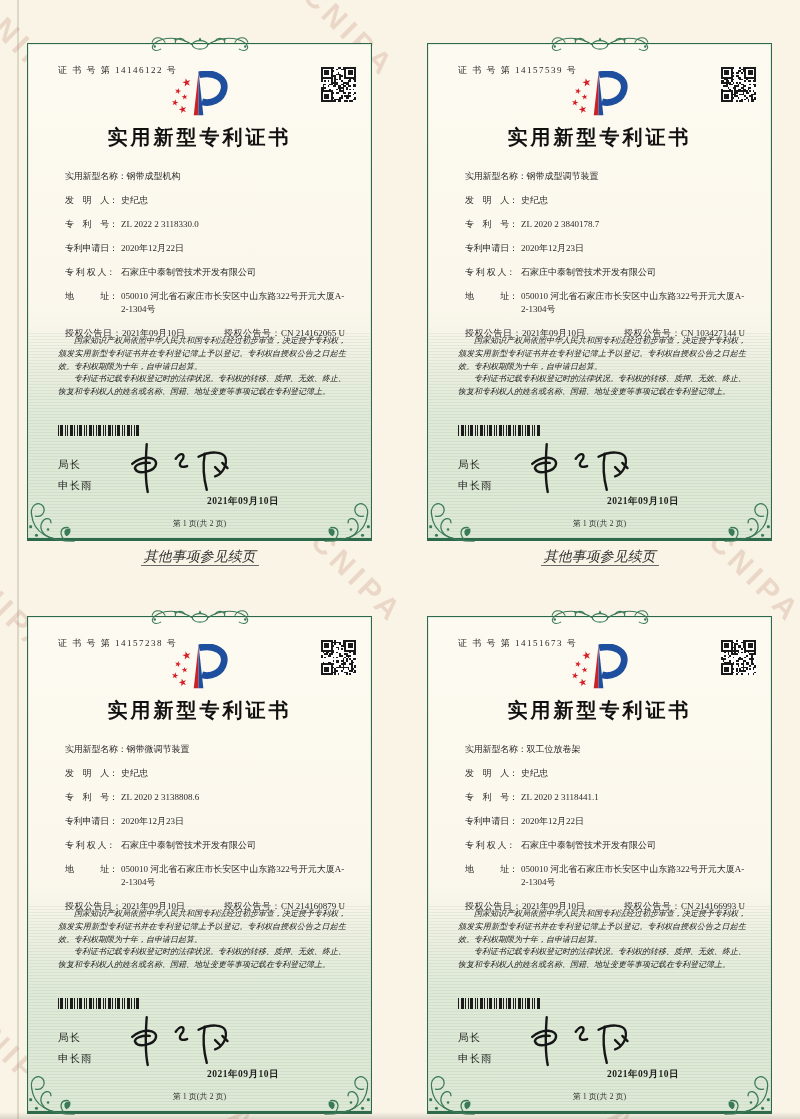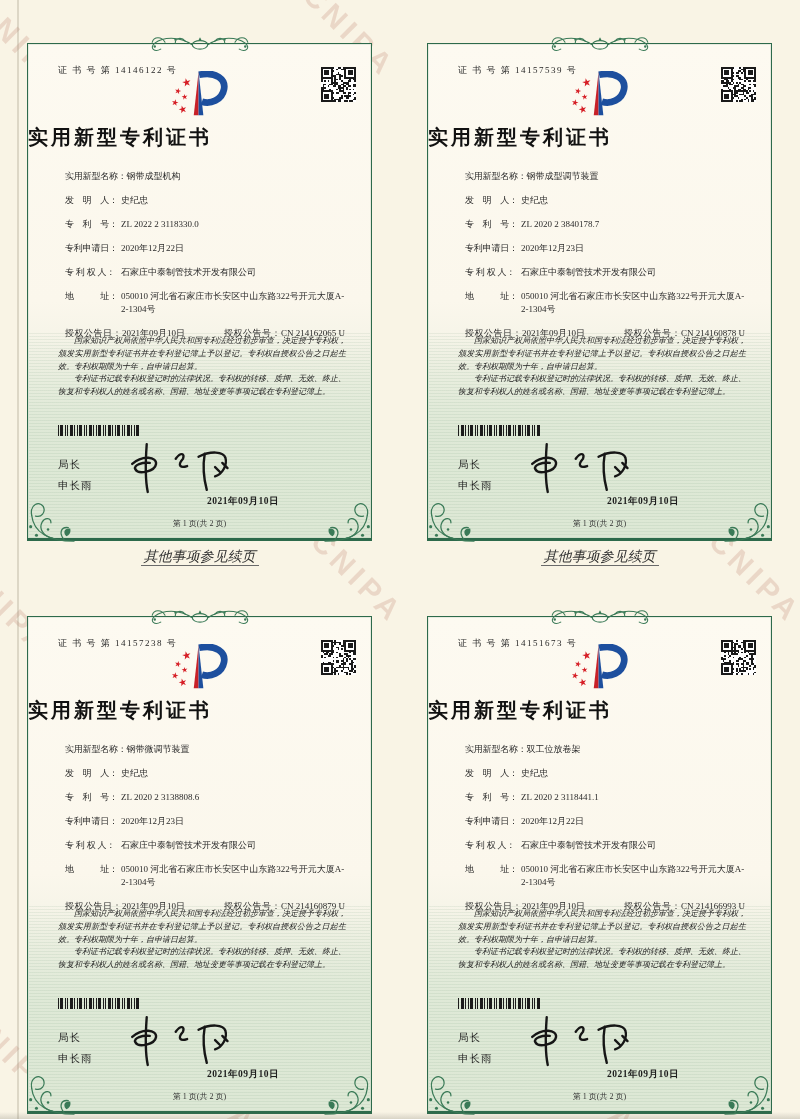--- a/index.html
+++ b/index.html
@@ -34,21 +34,21 @@
       linear-gradient(180deg,rgba(222,233,215,0) 0%,rgba(221,232,213,.85) 45%,#dde8d5 100%);}
   .orn-top{position:absolute;left:50%;top:-14px;transform:translateX(-50%);width:128px;height:28px;}
   .orn-corner{position:absolute;width:54px;height:54px;bottom:-6px;}
   .orn-bl{left:-6px;}
   .orn-br{right:-6px;transform:scaleX(-1);}
 
   .cert-no{position:absolute;left:30px;top:20px;font-size:9px;letter-spacing:1.5px;color:#262626;}
   .qr{position:absolute;right:15px;top:23px;width:35px;height:35px;background:#fff;}
   .qr svg{width:100%;height:100%;display:block;shape-rendering:crispEdges;}
   .logo{position:absolute;left:50%;top:27px;transform:translateX(-50%);width:60px;height:48px;}
-  .title{position:absolute;left:0;right:0;top:80px;text-align:left;
+  .title{position:absolute;left:0;right:0;top:80px;text-align:center;
     font-size:20px;font-weight:bold;letter-spacing:3px;color:#111;}
 
   .fields{position:absolute;left:30px;right:26px;top:126px;font-size:9px;color:#2a2a2a;}
   .frow{display:flex;align-items:flex-start;margin-bottom:11.5px;line-height:12.5px;}
   .flabel{flex:0 0 56px;white-space:pre;letter-spacing:-.2px;margin-left:7px;}
   .fvalue{max-width:230px;word-break:break-all;}
   .frow.grant{margin-bottom:0;}
   .frow.grant .flabel{flex:none;letter-spacing:.5px;}
   .frow.grant .l2{margin-left:auto;}
 
@@ -766,21 +766,21 @@
             <span class="fvalue">石家庄中泰制管技术开发有限公司</span>
           </div>
         <div class="frow">
             <span class="flabel">地　　　址：</span>
             <span class="fvalue">050010 河北省石家庄市长安区中山东路322号开元大厦A-2-1304号</span>
           </div>
         <div class="frow grant">
           <span class="flabel">授权公告日：</span>
             <span class="fvalue">2021年09月10日</span>
           <span class="flabel l2">授权公告号：</span>
-            <span class="fvalue">CN 214160878 U</span>
+            <span class="fvalue">CN 103427144 U</span>
         </div>
       </div>
 
       <div class="paras">
         <p>国家知识产权局依照中华人民共和国专利法经过初步审查，决定授予专利权，颁发实用新型专利证书并在专利登记簿上予以登记。专利权自授权公告之日起生效。专利权期限为十年，自申请日起算。</p>
         <p>专利证书记载专利权登记时的法律状况。专利权的转移、质押、无效、终止、恢复和专利权人的姓名或名称、国籍、地址变更等事项记载在专利登记簿上。</p>
       </div>
 
       <div class="barcode">
           <svg viewBox="0 0 106 12" preserveAspectRatio="none" fill="#1c1c1c">

